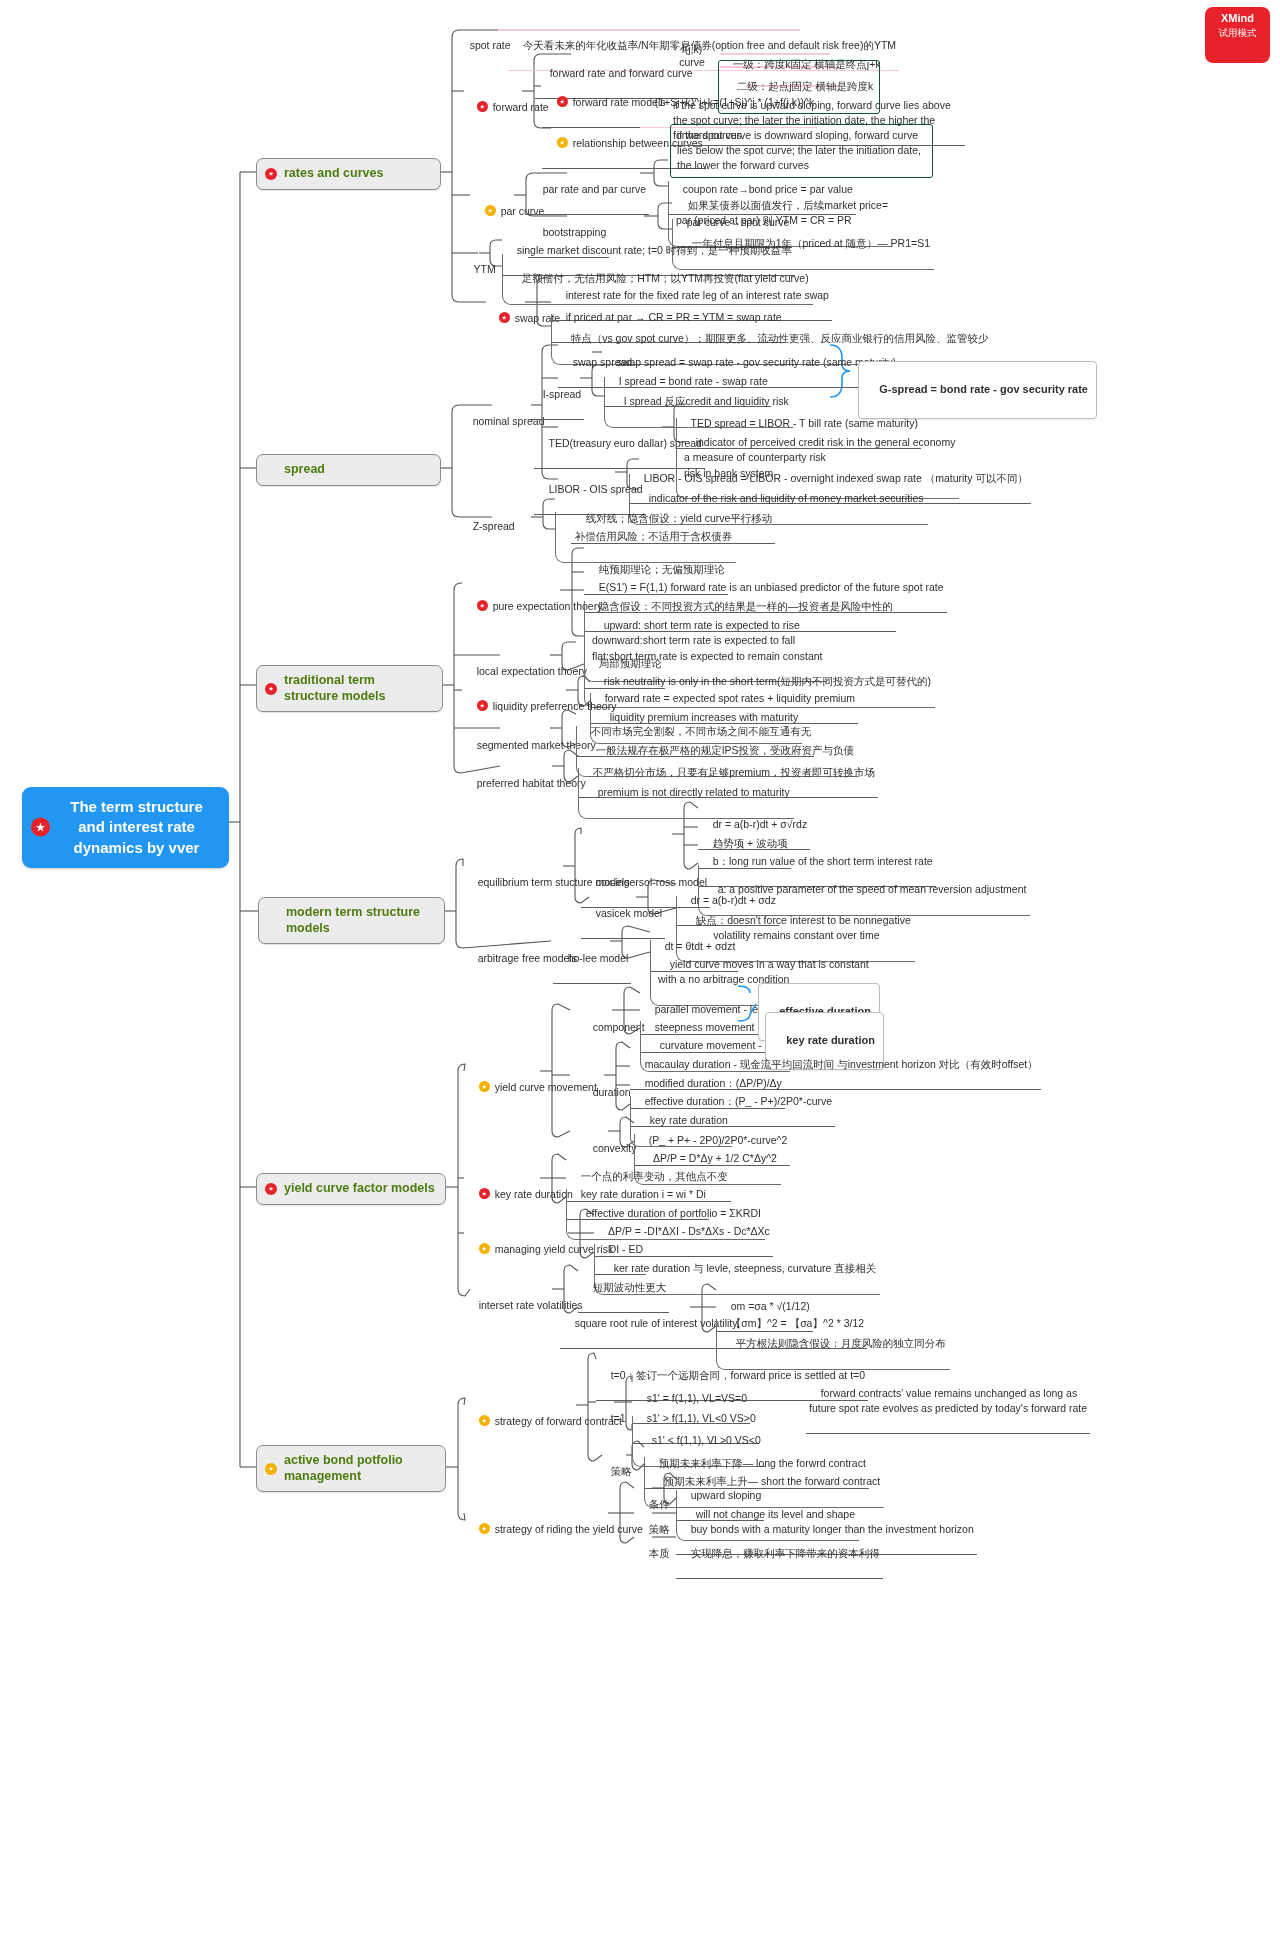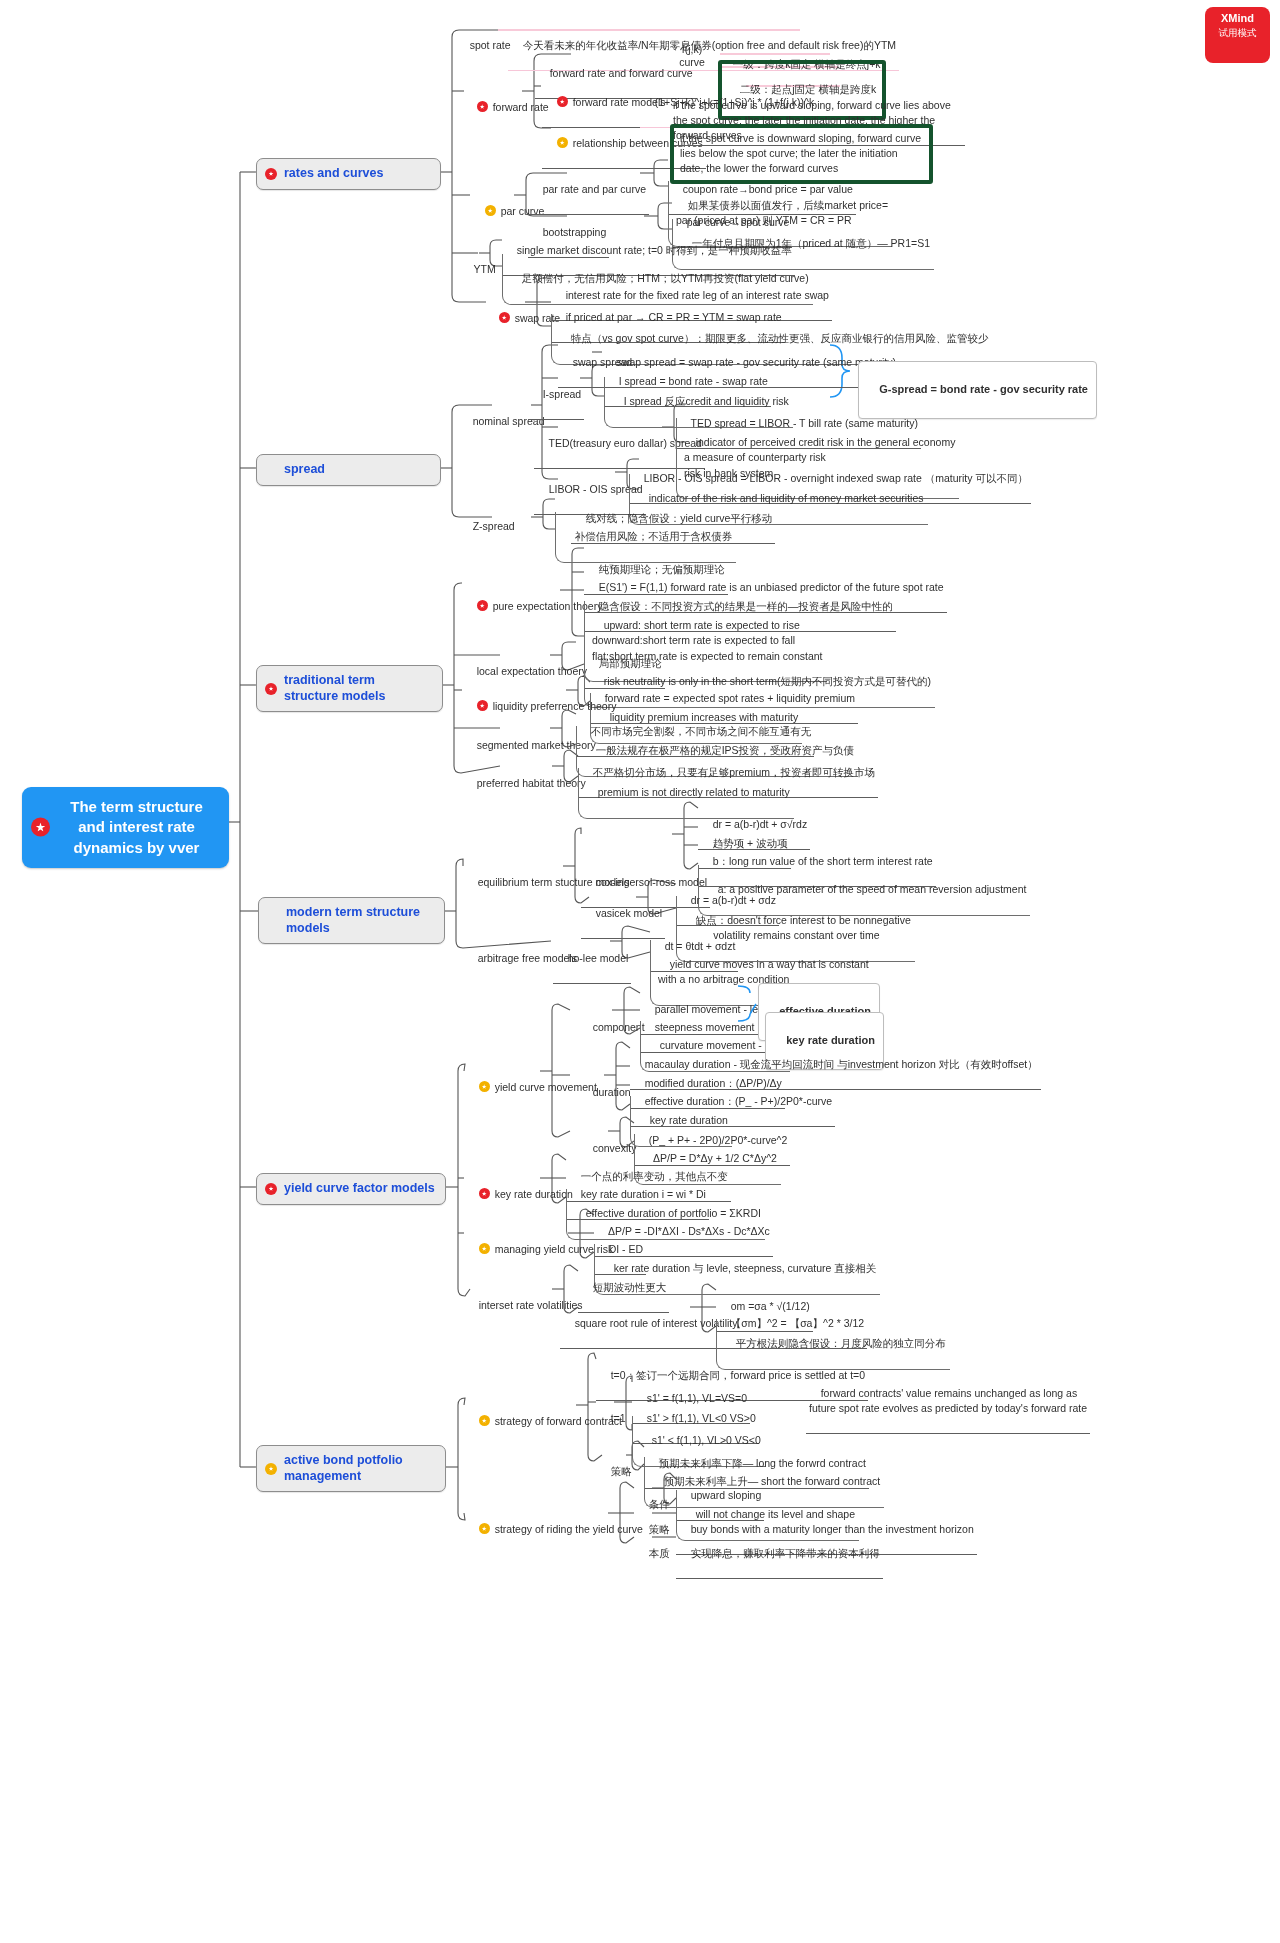--- a/index.html
+++ b/index.html
@@ -44,41 +44,41 @@
   }
 
   
   .branch {
     position:absolute;
     background:#ececec;
     border:1px solid #8d8d8d;
     border-radius:7px;
     font-size:12.5px;
     font-weight:bold;
-    color:#1d4ed8;
+    color:#4d7c0f;
     padding:7px 10px 7px 27px;
     line-height:1.25;
     box-shadow:0 1px 1px rgba(0,0,0,.10);
   }
   .branch .bullet { position:absolute; left:8px; top:50%; transform:translateY(-50%); }
 
   
   .uline { border-bottom:1.3px solid #5d5d5d; }
   .uline-pink { border-bottom:1.3px solid #f7c6d8; }
 
   
   .rbox {
     border-left:1.2px solid #6e6e6e;
     border-bottom:1.3px solid #6e6e6e;
     border-top-left-radius:0;
     border-bottom-left-radius:9px;
     padding:2px 4px 2px 7px;
   }
   .pinkbox {
-    border:4px solid #14532d;
+    border:1px solid #14532d;
     border-radius:3px;
     padding:3px 6px;
   }
   .keybox {
     border:1px solid #bdbdbd;
     border-radius:4px;
     background:#fff;
     font-weight:bold;
     font-size:11px;
     padding:4px 8px;

